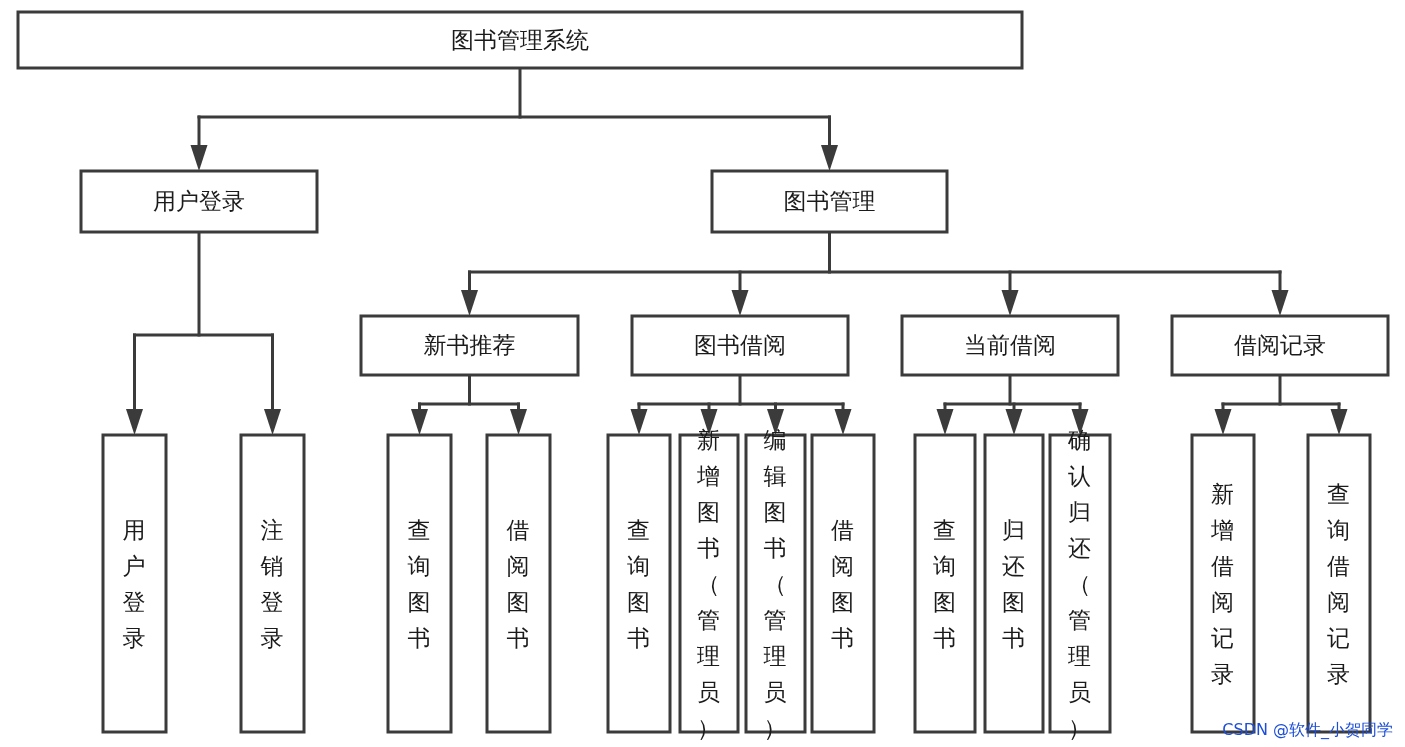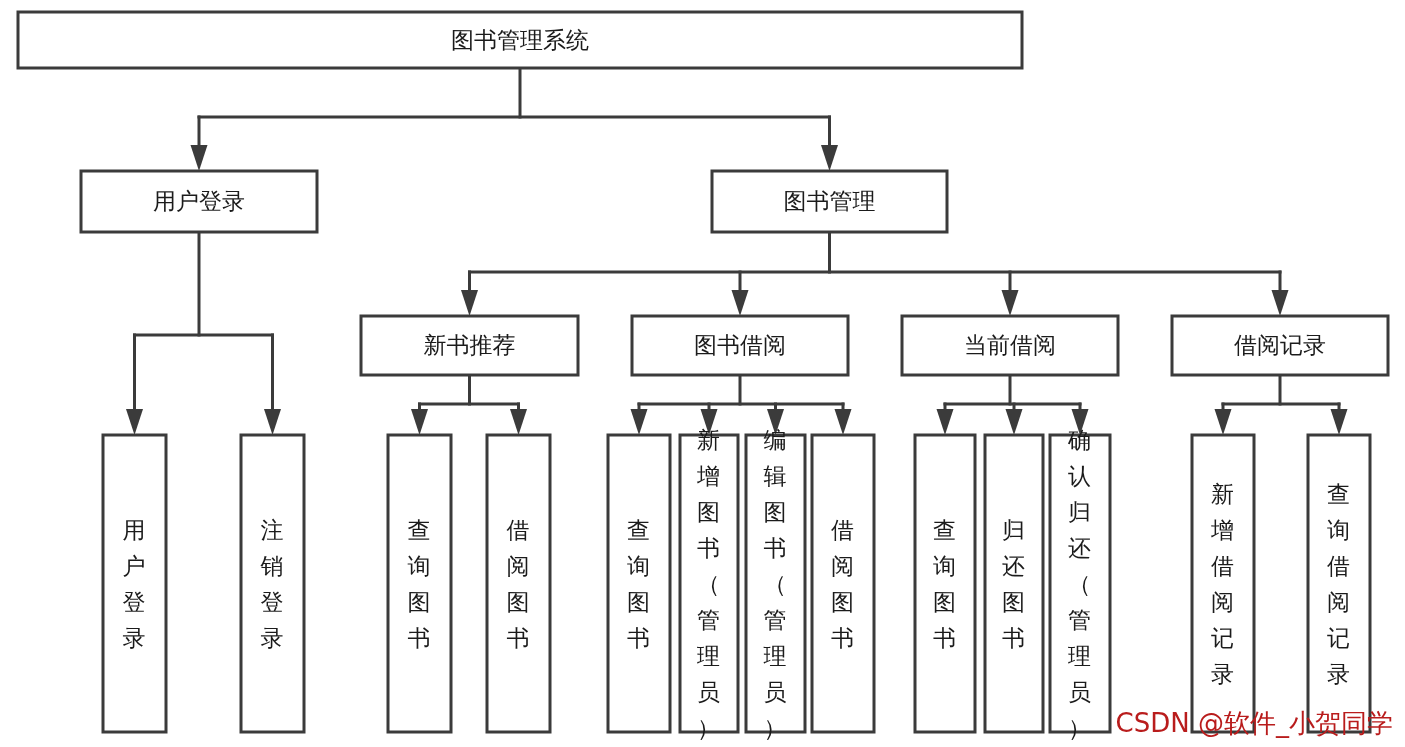--- a/index.html
+++ b/index.html
@@ -53,22 +53,22 @@
     font-size: 23px;
   }
   .node-label.vertical {
     font-size: 23px;
     letter-spacing: 1px;
   }
   .watermark {
     position: absolute;
     right: 12px;
     bottom: 6px;
-    font-size: 26px;
-    color: #b91c1c;
+    font-size: 16px;
+    color: #1d4ed8;
     font-family: "DejaVu Sans", "Liberation Sans", sans-serif;
     white-space: nowrap;
     pointer-events: none;
   }
 </style>
 </head>
 <body>
 
 <div id="diagram-root">
   <svg id="tree-svg" viewBox="0 0 1405 747">

